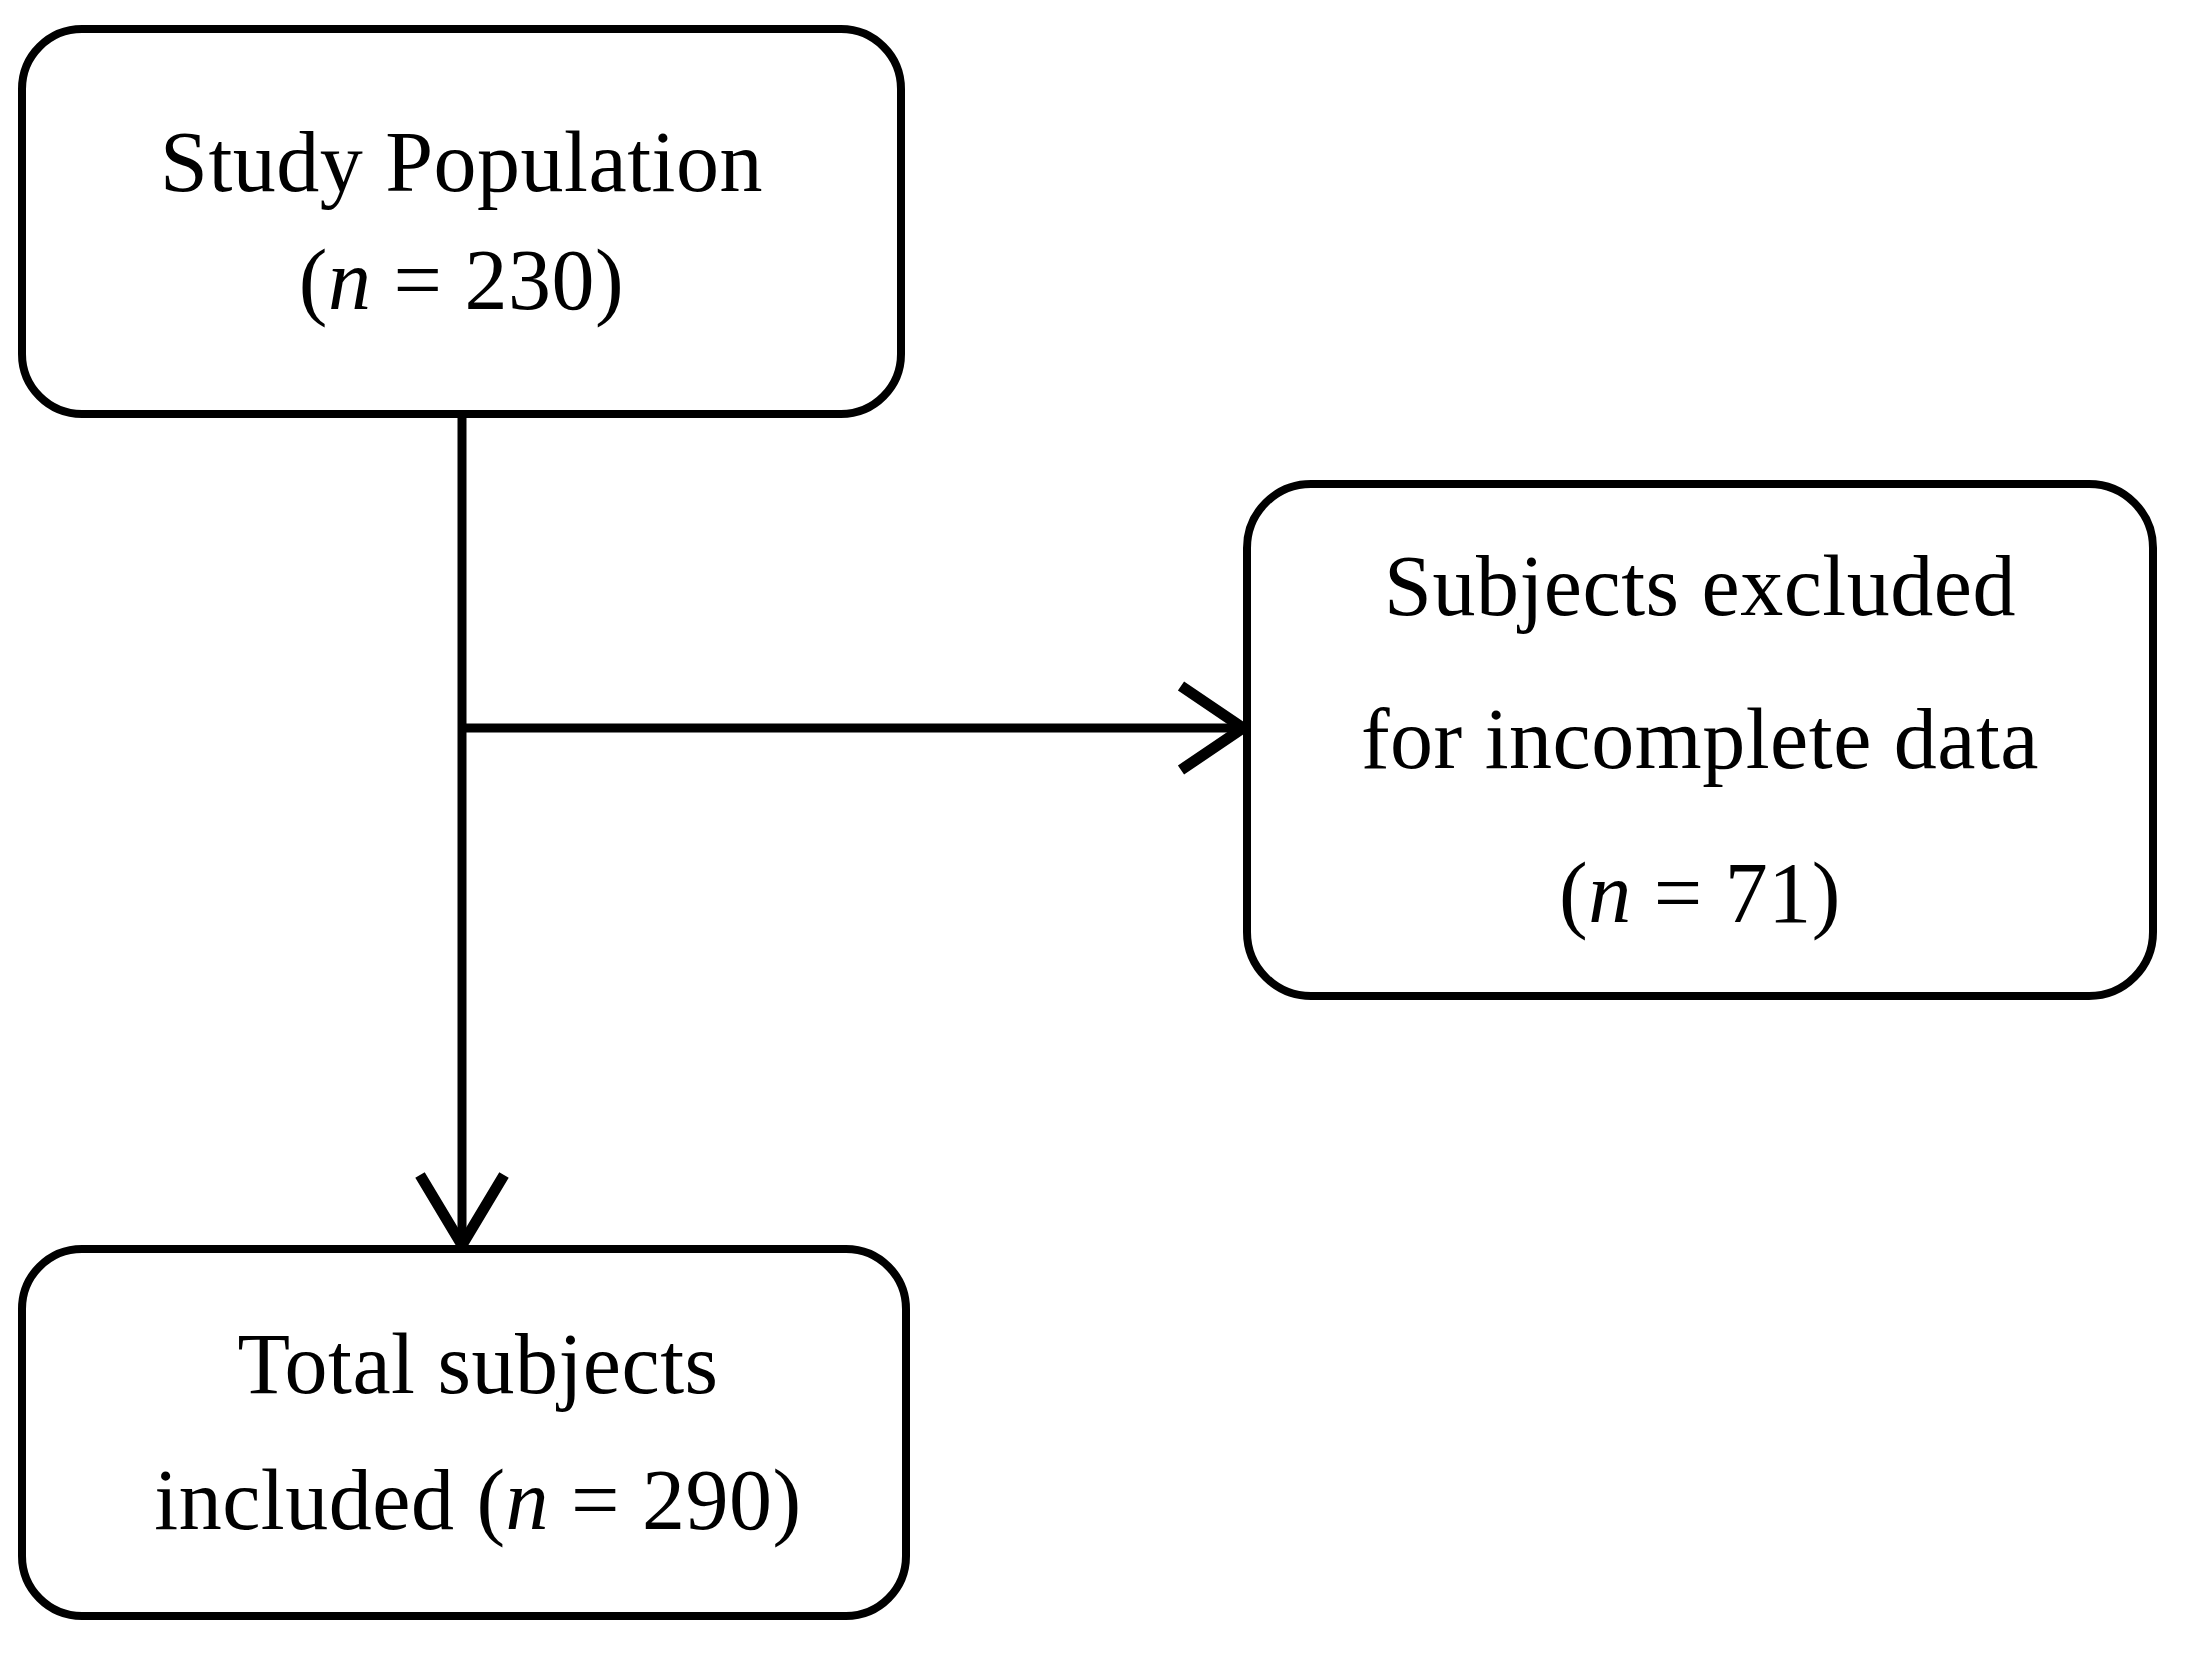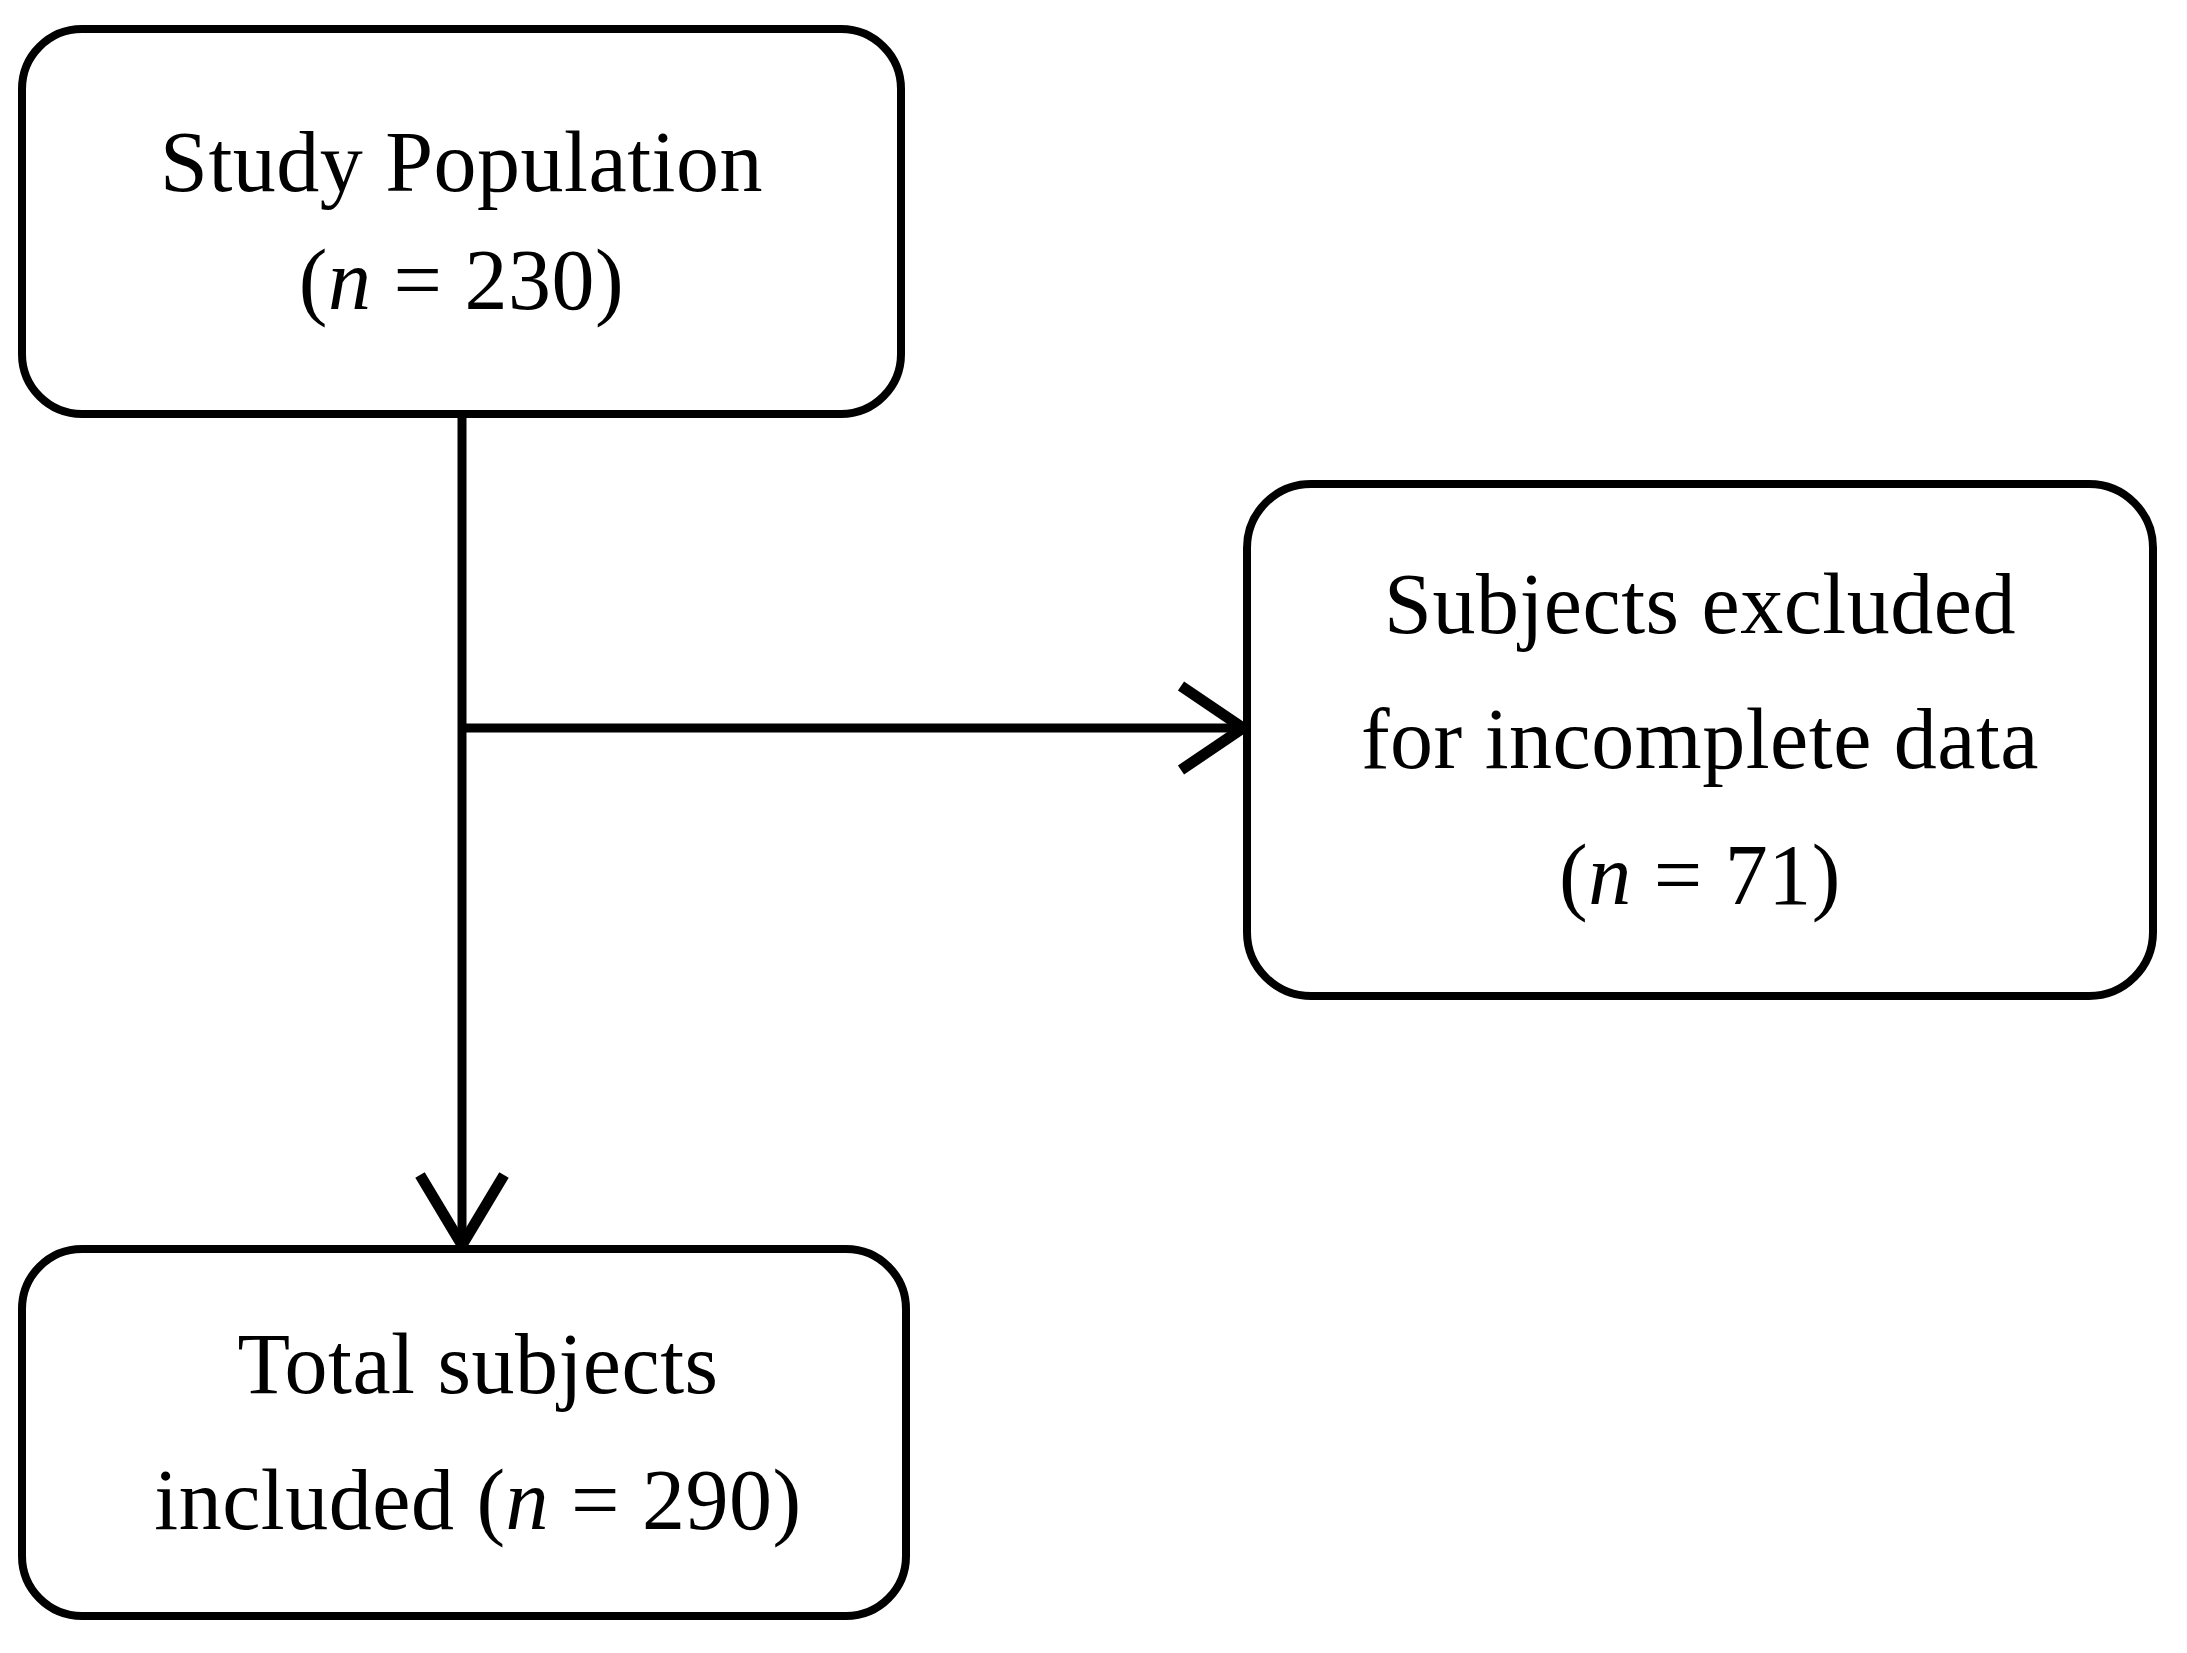--- a/index.html
+++ b/index.html
@@ -74,20 +74,21 @@
   }
   #box-study-population .box-line + .box-line { margin-top: 27px; }
 
   
   #box-subjects-excluded {
     left: 1243px;
     top: 480px;
     width: 914px;
     height: 520px;
     border-radius: 68px;
+    gap: 18px;
   }
   #box-subjects-excluded .box-line + .box-line { margin-top: 44px; }
 
   
   #box-total-included {
     left: 18px;
     top: 1245px;
     width: 892px;
     height: 375px;
     border-radius: 64px;

